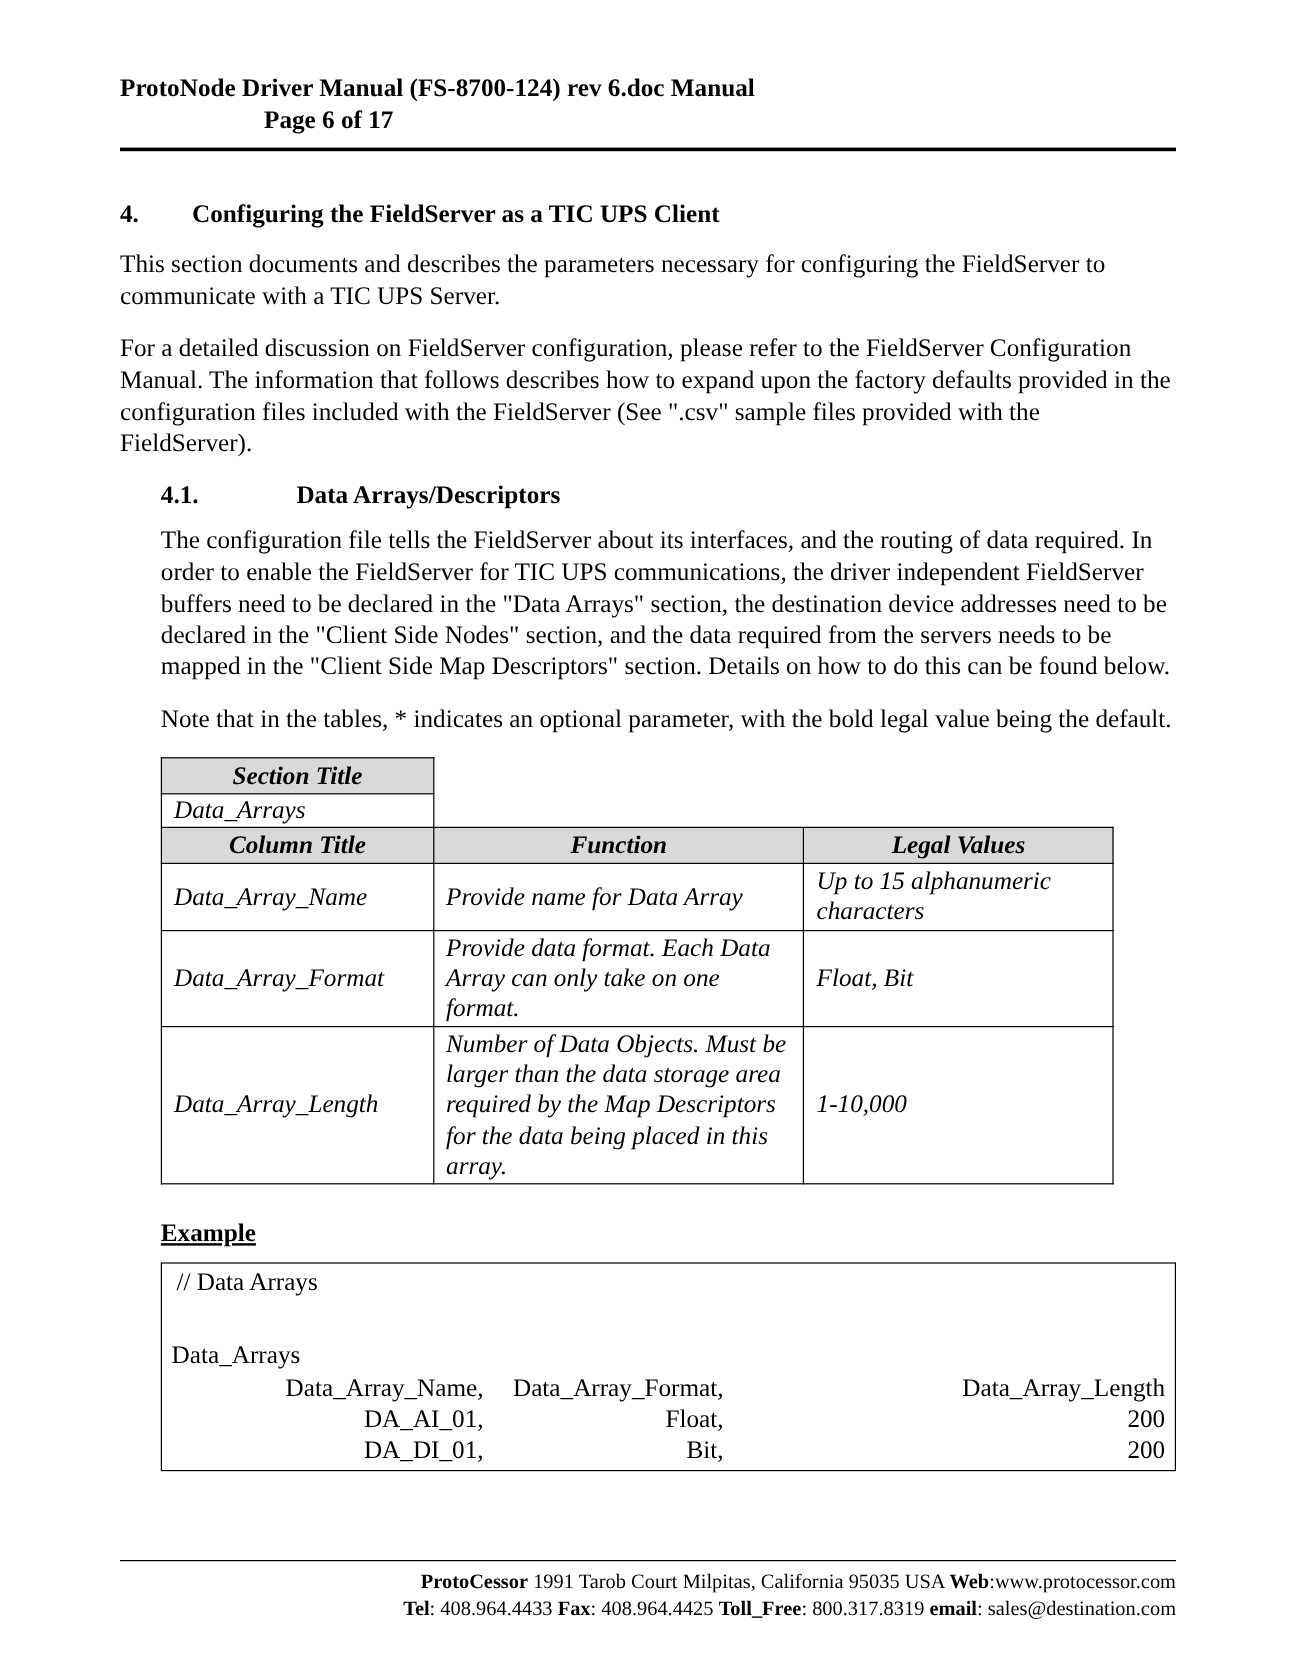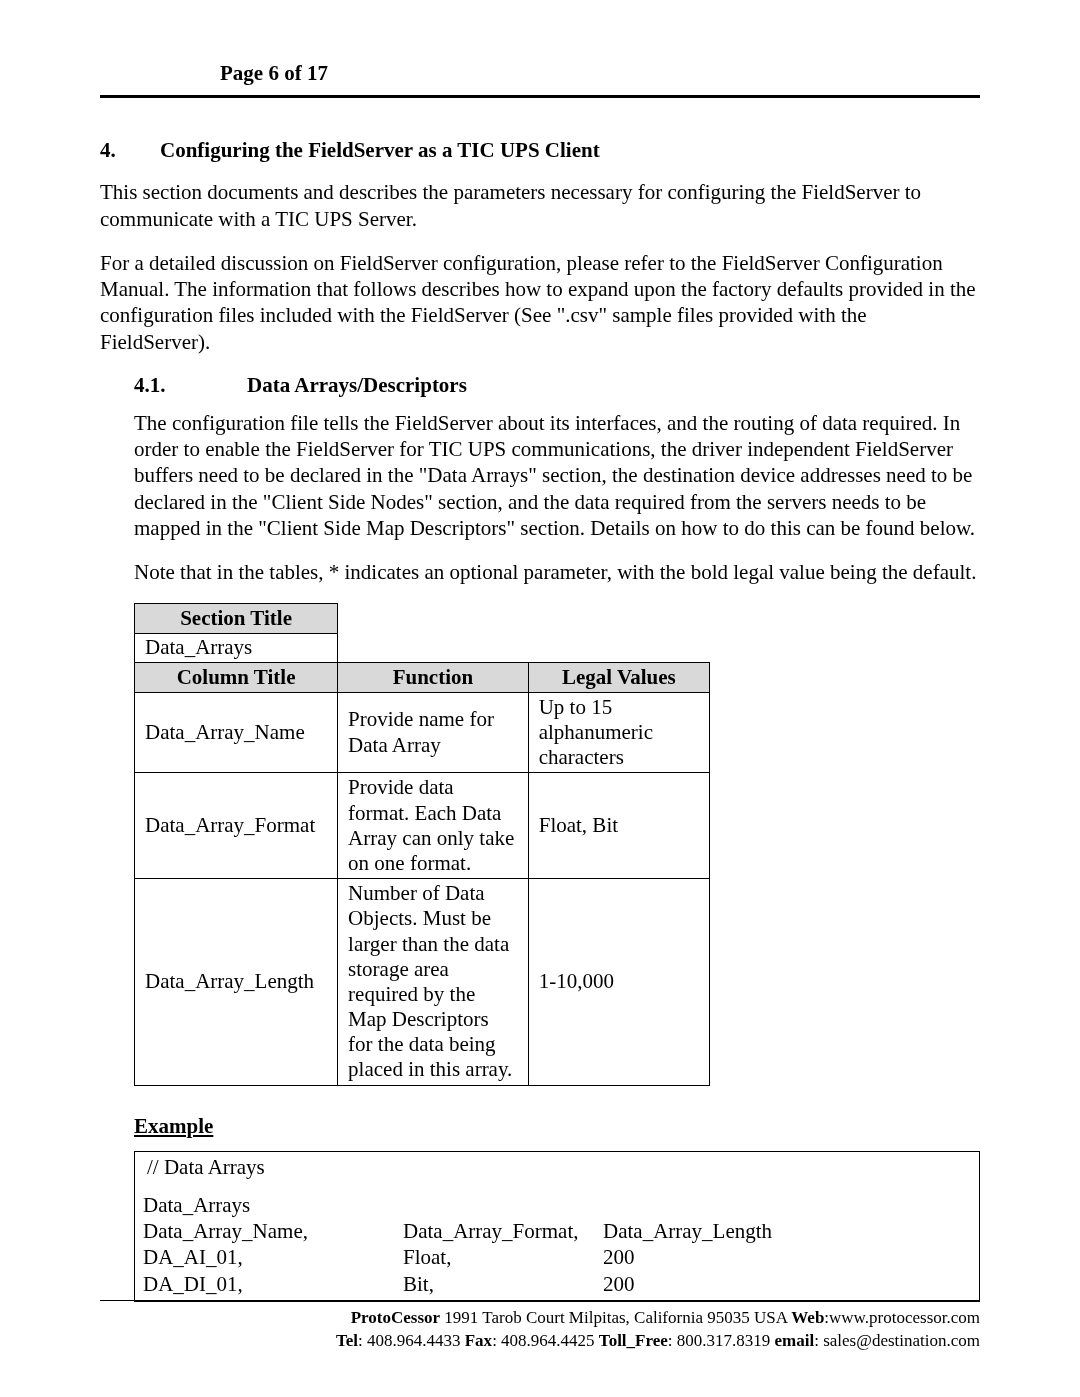--- a/index.html
+++ b/index.html
@@ -50,23 +50,24 @@
     margin-bottom: 12px;
     gap: 27px;
   }
   .sub-num { width: 86px; flex: 0 0 86px; }
   .sub-title { flex: 1; }
 
   
   .tbl {
     border-collapse: collapse;
     font-size: 21px;
-    width: 576px;
+    width: 794px;
     margin-left: 0;
     margin-bottom: 28px;
+    font-style: italic;
   }
   .tbl th, .tbl td {
     border: 1px solid #000;
     padding: 2px 10px;
     vertical-align: middle;
     text-align: left;
     line-height: 1.2;
   }
   .tbl .hdr {
     background: #d9d9d9;
@@ -85,43 +86,44 @@
     text-decoration: underline;
     font-size: 21px;
     margin-bottom: 12px;
   }
   .example-box {
     border: 1px solid #000;
     padding: 2px 8px 4px 8px;
     font-size: 21px;
     line-height: 1.25;
   }
-  .example-box .row { display: flex; }
+  .example-box .row { display: flex; text-align: right; }
   .example-box .c1 { width: 260px; flex: 0 0 260px; }
   .example-box .c2 { width: 200px; flex: 0 0 200px; }
   .example-box .c3 { flex: 1; }
-  .example-box .comment { padding-left: 4px; margin-bottom: 12px; }
+  .example-box .comment { padding-left: 4px; margin-bottom: 35px; }
 
   .footer {
     position: absolute;
     left: 100px; right: 100px; bottom: 44px;
     border-top: 1px solid #000;
     text-align: right;
     font-size: 17px;
     line-height: 1.35;
     padding-top: 6px;
   }
   .footer b { font-weight: bold; }
 </style>
 </head>
 <body>
 
 <div class="page">
 
   <div class="header">
+    <span class="header-line1">ProtoNode Driver Manual (FS-8700-124) rev 6.doc Manual</span>
     <span class="header-line2">Page 6 of 17</span>
   </div>
   <hr class="hr-thick">
 
   <div class="section-row">
     <span class="section-num">4.</span>
     <span class="section-title">Configuring the FieldServer as a TIC UPS Client</span>
   </div>
 
   <div class="body-text">This section documents and describes the parameters necessary for configuring the FieldServer to communicate with a TIC UPS Server.</div>

